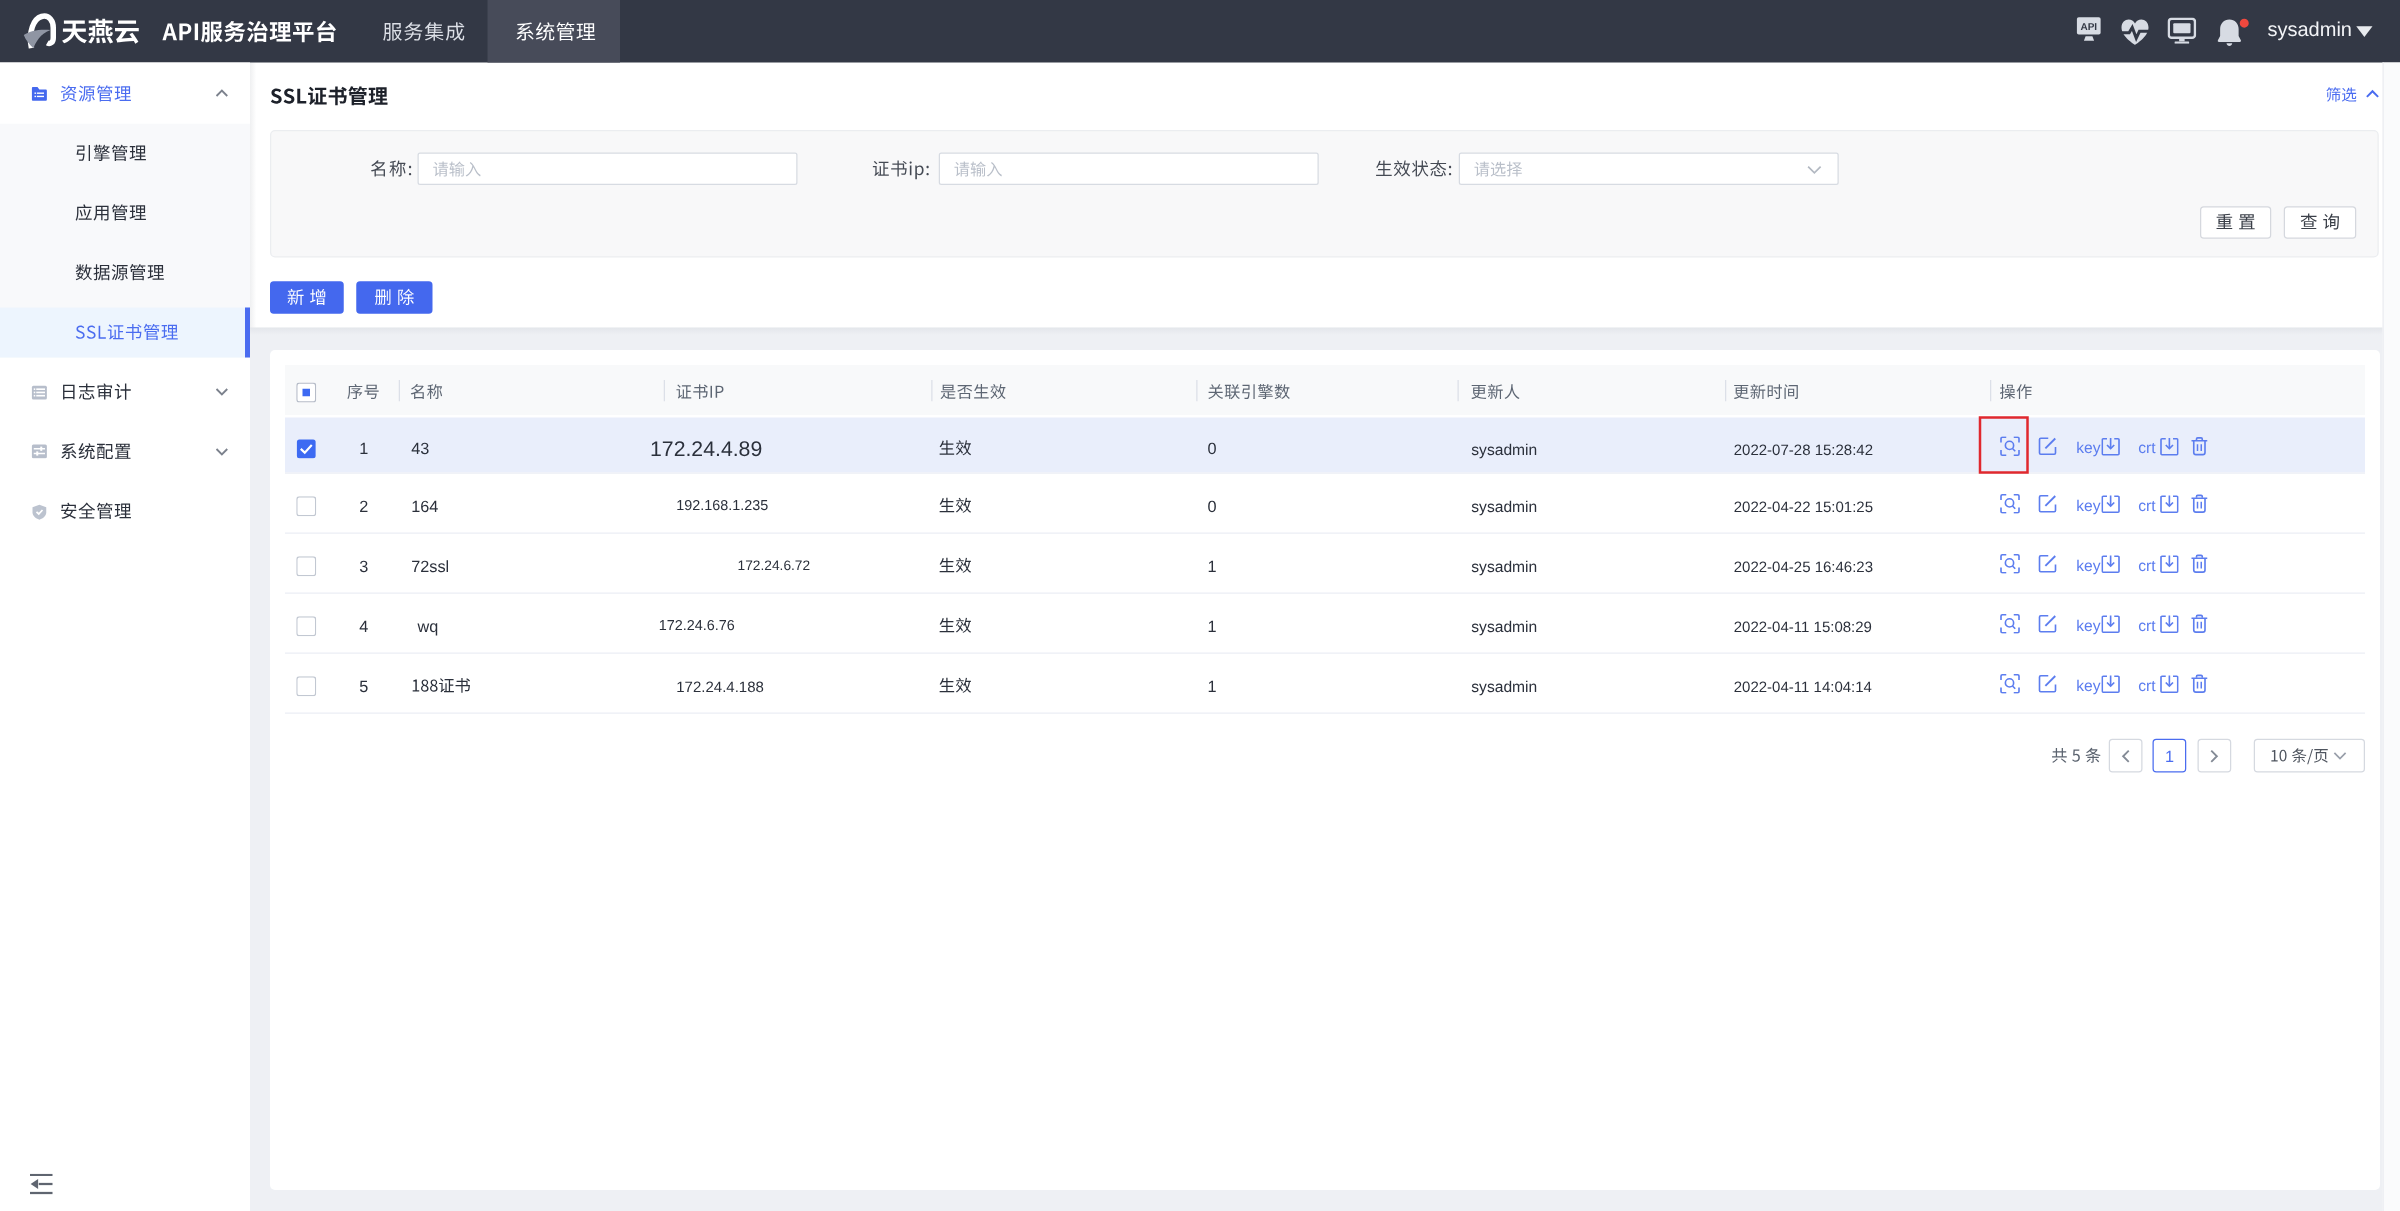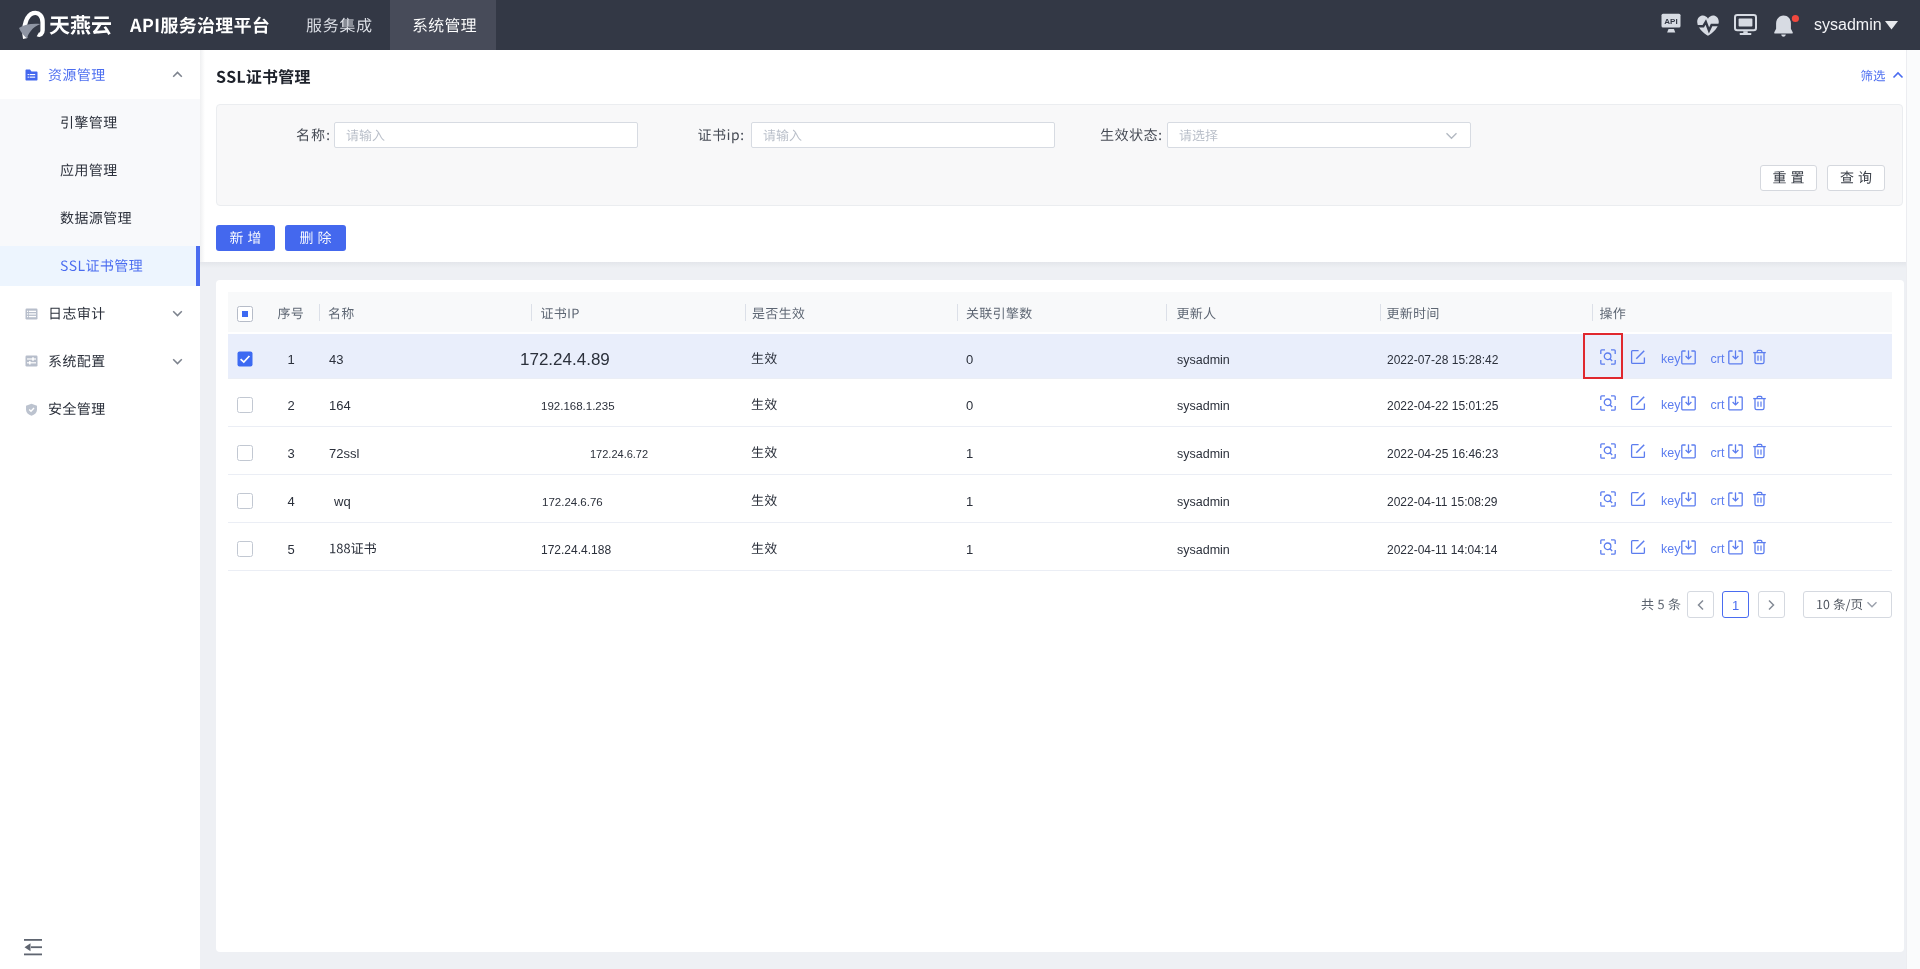--- a/index.html
+++ b/index.html
@@ -47,21 +47,21 @@
     <div style="position:absolute;left:1177px;top:404.5px;font-size:12.5px;color:#2b303b;line-height:0;white-space:nowrap;"><span style="vertical-align:middle">sysadmin</span></div>
     <div style="position:absolute;left:1387px;top:404.5px;font-size:12px;color:#2b303b;line-height:0;white-space:nowrap;"><span style="vertical-align:middle">2022-04-22 15:01:25</span></div>
     <div style="position:absolute;left:291px;transform:translateX(-50%);top:452.5px;font-size:13px;color:#2b303b;line-height:0;white-space:nowrap;"><span style="vertical-align:middle">3</span></div>
     <div style="position:absolute;left:329px;top:452.5px;font-size:13px;color:#2b303b;line-height:0;white-space:nowrap;"><span style="vertical-align:middle">72ssl</span></div>
     <div style="position:absolute;left:547px;top:452.5px;font-size:11px;color:#2b303b;line-height:0;white-space:nowrap;margin-left:43px;"><span style="vertical-align:middle">172.24.6.72</span></div>
     <div style="position:absolute;left:966px;top:452.5px;font-size:13px;color:#2b303b;line-height:0;white-space:nowrap;"><span style="vertical-align:middle">1</span></div>
     <div style="position:absolute;left:1177px;top:452.5px;font-size:12.5px;color:#2b303b;line-height:0;white-space:nowrap;"><span style="vertical-align:middle">sysadmin</span></div>
     <div style="position:absolute;left:1387px;top:452.5px;font-size:12px;color:#2b303b;line-height:0;white-space:nowrap;"><span style="vertical-align:middle">2022-04-25 16:46:23</span></div>
     <div style="position:absolute;left:291px;transform:translateX(-50%);top:500.5px;font-size:13px;color:#2b303b;line-height:0;white-space:nowrap;"><span style="vertical-align:middle">4</span></div>
     <div style="position:absolute;left:334px;top:500.5px;font-size:13px;color:#2b303b;line-height:0;white-space:nowrap;"><span style="vertical-align:middle">wq</span></div>
-    <div style="position:absolute;left:542px;top:500.5px;font-size:11.5px;color:#2b303b;line-height:0;white-space:nowrap;"><span style="vertical-align:middle">172.24.6.76</span></div>
+    <div style="position:absolute;left:527px;top:500.5px;font-size:11.5px;color:#2b303b;line-height:0;white-space:nowrap;"><span style="vertical-align:middle">172.24.6.76</span></div>
     <div style="position:absolute;left:966px;top:500.5px;font-size:13px;color:#2b303b;line-height:0;white-space:nowrap;"><span style="vertical-align:middle">1</span></div>
     <div style="position:absolute;left:1177px;top:500.5px;font-size:12.5px;color:#2b303b;line-height:0;white-space:nowrap;"><span style="vertical-align:middle">sysadmin</span></div>
     <div style="position:absolute;left:1387px;top:500.5px;font-size:12px;color:#2b303b;line-height:0;white-space:nowrap;"><span style="vertical-align:middle">2022-04-11 15:08:29</span></div>
     <div style="position:absolute;left:291px;transform:translateX(-50%);top:548.5px;font-size:13px;color:#2b303b;line-height:0;white-space:nowrap;"><span style="vertical-align:middle">5</span></div>
     <div style="position:absolute;left:541px;top:548.5px;font-size:12px;color:#2b303b;line-height:0;white-space:nowrap;"><span style="vertical-align:middle">172.24.4.188</span></div>
     <div style="position:absolute;left:966px;top:548.5px;font-size:13px;color:#2b303b;line-height:0;white-space:nowrap;"><span style="vertical-align:middle">1</span></div>
     <div style="position:absolute;left:1177px;top:548.5px;font-size:12.5px;color:#2b303b;line-height:0;white-space:nowrap;"><span style="vertical-align:middle">sysadmin</span></div>
     <div style="position:absolute;left:1387px;top:548.5px;font-size:12px;color:#2b303b;line-height:0;white-space:nowrap;"><span style="vertical-align:middle">2022-04-11 14:04:14</span></div>
     <div style="position:absolute;left:1661px;top:357.5px;font-size:12.5px;color:#5c7def;line-height:0;white-space:nowrap;"><span style="vertical-align:middle">key</span></div>
     <div style="position:absolute;left:1710.5px;top:357.5px;font-size:12.5px;color:#5c7def;line-height:0;white-space:nowrap;"><span style="vertical-align:middle">crt</span></div>

